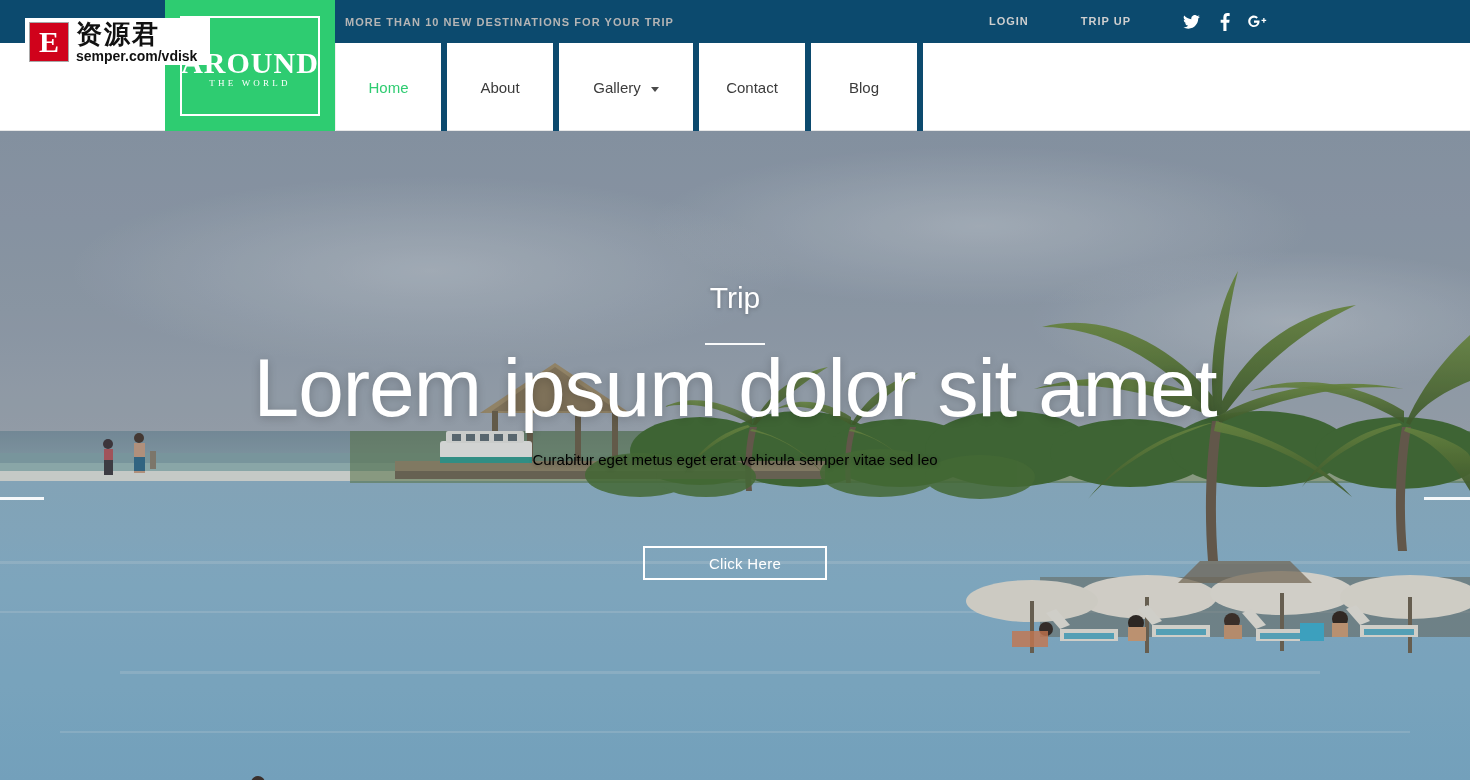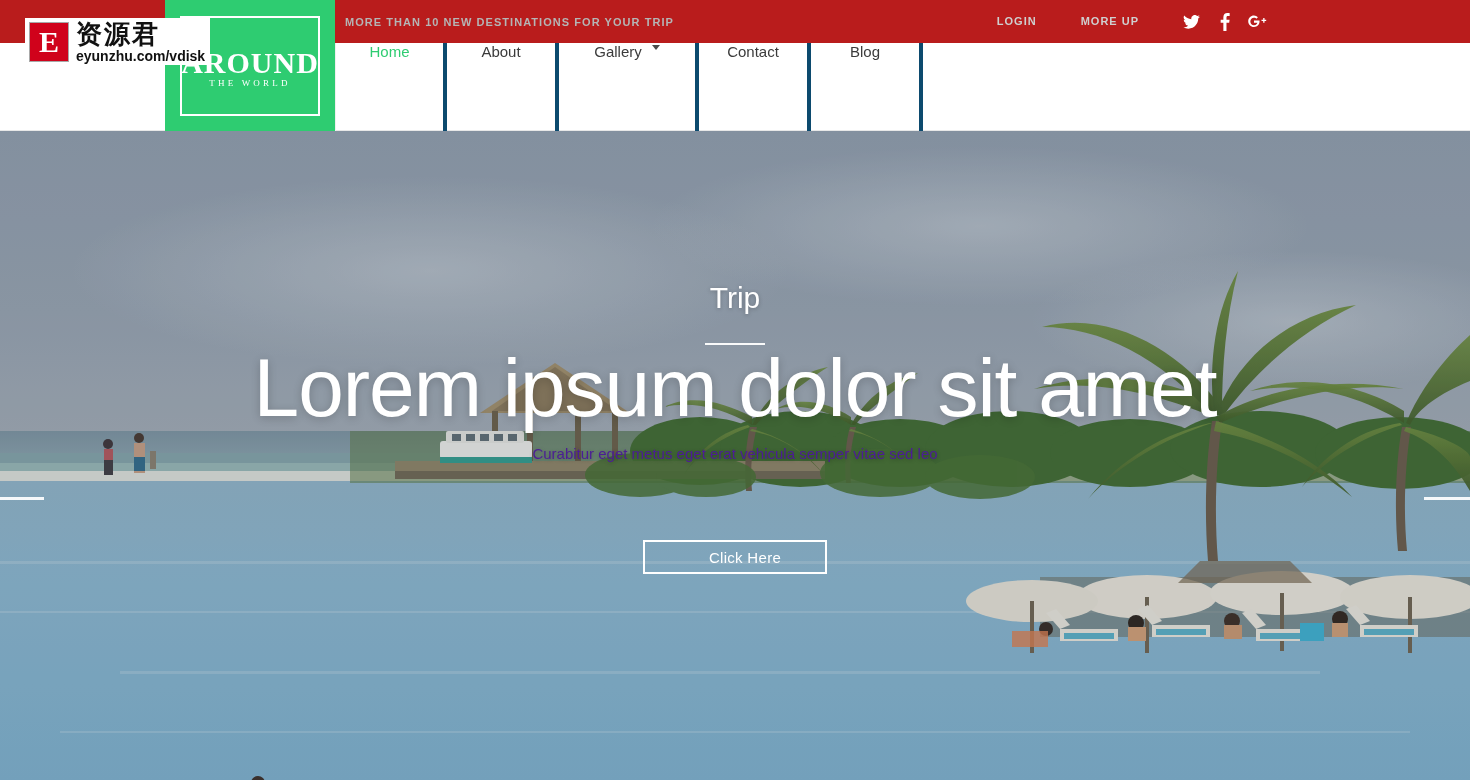--- a/index.html
+++ b/index.html
@@ -7,33 +7,33 @@
   html, body {
     width:1470px; height:780px;
     overflow:hidden;
     font-family:"Liberation Sans", sans-serif;
     background:#ffffff;
   }
 
   
   .topbar{
     position:absolute; top:0; left:0; width:1470px; height:43px;
-    background:#b91c1c;
+    background:#0c4a6e;
     z-index:5;
   }
   .topbar-tagline{
     position:absolute; left:345px; top:0; height:43px;
     display:flex; align-items:center;
     color:#b5b5b5;
     font-size:11px; letter-spacing:1.05px; font-weight:bold;
     white-space:nowrap;
   }
   .topbar-right{
     position:absolute; right:196px; top:0; height:43px;
-    display:flex; align-items:center; gap:4px;
+    display:flex; align-items:center; gap:12px;
   }
   .topbar-link{
     color:#cfcfcf; font-size:11px; letter-spacing:1.0px;
     font-weight:bold; text-decoration:none;
     padding:0 20px; line-height:43px; cursor:pointer;
   }
   .social-wrap{ display:flex; align-items:center; margin-left:12px; }
   .social{
     width:33px; height:43px; display:flex; align-items:center; justify-content:center;
     cursor:pointer;
@@ -45,22 +45,22 @@
     position:absolute; top:43px; left:0; width:1470px; height:88px;
     background:#ffffff; border-bottom:1px solid #e7e7e7;
     z-index:4;
   }
   .nav-list{
     position:absolute; left:335px; top:0; height:88px;
     display:flex; align-items:stretch; list-style:none;
   }
   .nav-item{
     width:112px; height:88px;
-    display:flex; align-items:flex-start; justify-content:center;
-    border-right:4px solid #0c4a6e;
+    display:flex; align-items:center; justify-content:center;
+    border-right:6px solid #0c4a6e;
     color:#3b3b3b; font-size:15px; cursor:pointer;
     position:relative;
   }
   .nav-item:first-child{ border-left:1px solid #efefef; }
   .nav-item.active{ color:#2ecc71; }
   .nav-item.wide{ width:140px; }
   .caret{
     display:inline-block; width:0; height:0;
     border-left:4px solid transparent; border-right:4px solid transparent;
     border-top:5px solid #4a4a4a;
@@ -114,22 +114,22 @@
     width:60px; height:2px; background:#ffffff; margin-top:28px;
     opacity:.95;
   }
   .hero-title{
     color:#ffffff; font-size:82px; font-weight:normal; line-height:1.05;
     letter-spacing:-1px;
     text-shadow:0 2px 10px rgba(0,0,0,.20);
     white-space:nowrap;
   }
   .hero-sub{
-    margin-top:14px;
-    color:#4c1d95; font-size:15px; font-weight:normal;
+    margin-top:20px;
+    color:#000000; font-size:15px; font-weight:normal;
     text-shadow:0 1px 4px rgba(0,0,0,.30);
   }
   .hero-btn{
     margin-top:78px;
     width:184px; height:34px;
     border:2px solid #ffffff; background:transparent;
     color:#ffffff; font-size:15px; font-family:"Liberation Sans", sans-serif;
     cursor:pointer; letter-spacing:.3px;
     display:flex; align-items:center; justify-content:center;padding-left:20px;
   }
@@ -162,21 +162,21 @@
   .wm-url{ font-size:14px; color:#111; font-weight:bold; margin-top:2px; }
 </style>
 </head>
 <body>
 
 <div class="topbar">
   <div class="topbar-tagline">MORE THAN 10 NEW DESTINATIONS FOR YOUR TRIP</div>
 
   <div class="topbar-right">
     <a class="topbar-link" href="#">LOGIN</a>
-    <a class="topbar-link" href="#">MORE UP</a>
+    <a class="topbar-link" href="#">TRIP UP</a>
 
     <div class="social-wrap">
       <div class="social">
         <svg width="17" height="14" viewBox="0 0 24 20" aria-hidden="true">
           <path fill="#ffffff" d="M24 2.4a9.6 9.6 0 0 1-2.83.78A4.94 4.94 0 0 0 23.34.38a9.87 9.87 0 0 1-3.13 1.2A4.92 4.92 0 0 0 11.8 6.03a13.96 13.96 0 0 1-10.14-5.14 4.92 4.92 0 0 0 1.52 6.57A4.9 4.9 0 0 1 .96 6.84v.06a4.93 4.93 0 0 0 3.95 4.83 4.96 4.96 0 0 1-2.22.08 4.93 4.93 0 0 0 4.6 3.42A9.88 9.88 0 0 1 0 17.3 13.94 13.94 0 0 0 7.55 19.5c9.06 0 14.01-7.5 14.01-14v-.64A10 10 0 0 0 24 2.4z"></path>
         </svg>
       </div>
       <div class="social">
         <svg width="10" height="18" viewBox="0 0 12 22" aria-hidden="true">
           <path fill="#ffffff" d="M7.8 22v-10h3.3l.5-3.9H7.8V5.6c0-1.1.3-1.9 1.9-1.9h2V.2C11.4.1 10.2 0 8.8 0 5.9 0 4 1.8 4 5.1v3H.7V12H4v10h3.8z"></path>
@@ -422,15 +422,15 @@
     <h1 class="hero-title">Lorem ipsum dolor sit amet</h1>
     <p class="hero-sub">Curabitur eget metus eget erat vehicula semper vitae sed leo</p>
     <button class="hero-btn">Click Here</button>
   </div>
 </div>
 
 <div class="watermark">
   <div class="wm-e">E</div>
   <div class="wm-text">
     <span class="wm-cn">资源君</span>
-    <span class="wm-url">eyunzhu.com/vdisk</span>
+    <span class="wm-url">semper.com/vdisk</span>
   </div>
 </div>
 
 </body></html>

